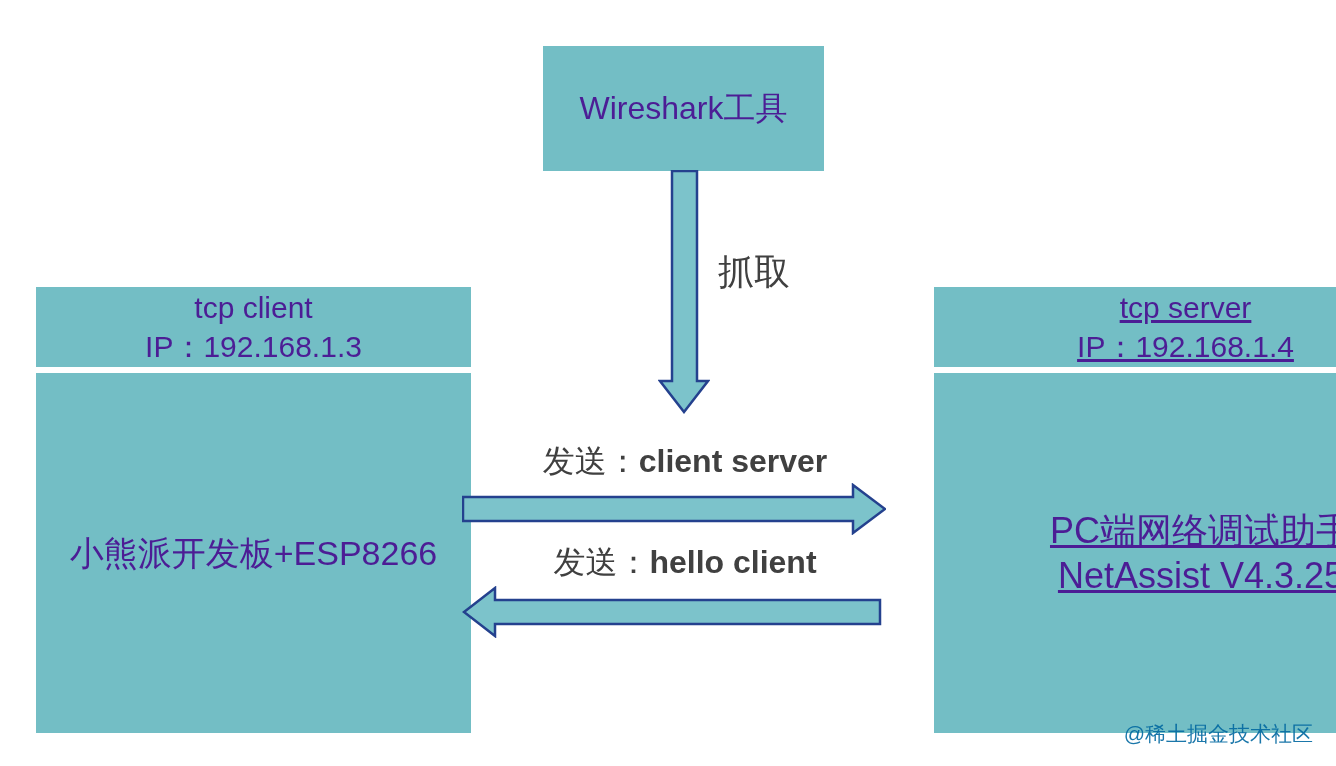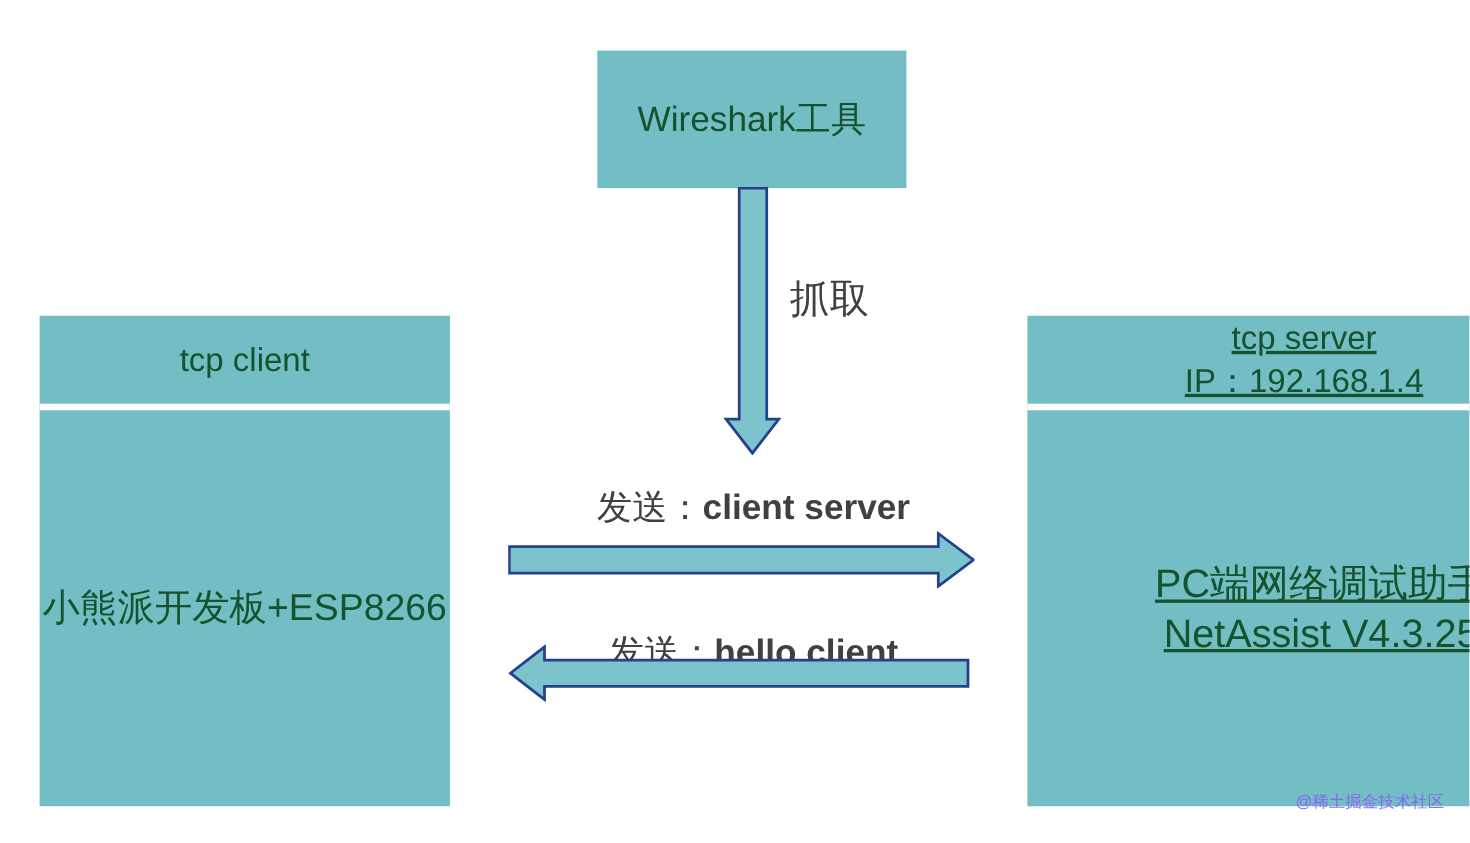--- a/index.html
+++ b/index.html
@@ -6,34 +6,34 @@
   #canvas{
     position:relative;
     width:1336px;height:766px;
     background:#ffffff;
     overflow:hidden;
     font-family:"Liberation Sans","DejaVu Sans",sans-serif;
   }
   .teal-box{
     position:absolute;
     background:#73bec5;
-    color:#14532d;
+    color:#4c1d95;
   }
   
   #wireshark-box{
     left:543px;top:46px;width:281px;height:125px;
     display:flex;align-items:center;justify-content:center;
     font-size:32px;
   }
   
   .node-box{
     top:287px;height:446px;
     display:flex;flex-direction:column;
   }
-  #client-box{left:36px;width:373px;}
+  #client-box{left:36px;width:435px;}
   #server-box{left:934px;width:503px;text-decoration:underline;}
   .node-header{
     height:80px;
     border-bottom:6px solid #ffffff;
     display:flex;flex-direction:column;align-items:center;justify-content:center;
     font-size:30px;line-height:39px;
   }
   .node-body{
     flex:1;
     display:flex;flex-direction:column;align-items:center;justify-content:center;
@@ -62,29 +62,29 @@
     left:718px;top:248px;
     font-size:36px;
     font-family:"Liberation Serif","DejaVu Serif",serif;
   }
   .msg-label{
     left:473px;width:424px;
     text-align:center;
     font-size:32px;
   }
   #msg-to-server{top:440px;}
-  #msg-to-client{top:541px;margin-top:31px;}
+  #msg-to-client{top:541px;}
   .msg-prefix{font-family:Liberation Mono, monospace;}
   .msg-text{font-weight:bold;}
   
   #watermark{
     position:absolute;
     right:23px;top:720px;
-    font-size:15px;
-    color:#8b5cf6;
+    font-size:21px;
+    color:#0369a1;
     opacity:0.9;
     z-index:5;
   }
 </style>
 </head>
 <body>
 
 <div id="canvas">
 
   <div id="wireshark-box" class="teal-box">
@@ -93,20 +93,21 @@
 
   <svg id="down-arrow" class="arrow-svg" width="52" height="244" viewBox="0 0 52 244">
     <polygon class="arrow-shape" points="14,1 39,1 39,211 50,211 26,242 2,211 14,211"></polygon>
   </svg>
 
   <div id="capture-label" class="teal-label">抓取</div>
 
   <div id="client-box" class="teal-box node-box">
     <div class="node-header">
       <span>tcp client</span>
+      <span>IP：192.168.1.3</span>
     </div>
     <div class="node-body">
       <span>小熊派开发板+ESP8266</span>
     </div>
   </div>
 
   <div id="server-box" class="teal-box node-box">
     <div class="node-header">
       <span>tcp server</span>
       <span>IP：192.168.1.4</span>

